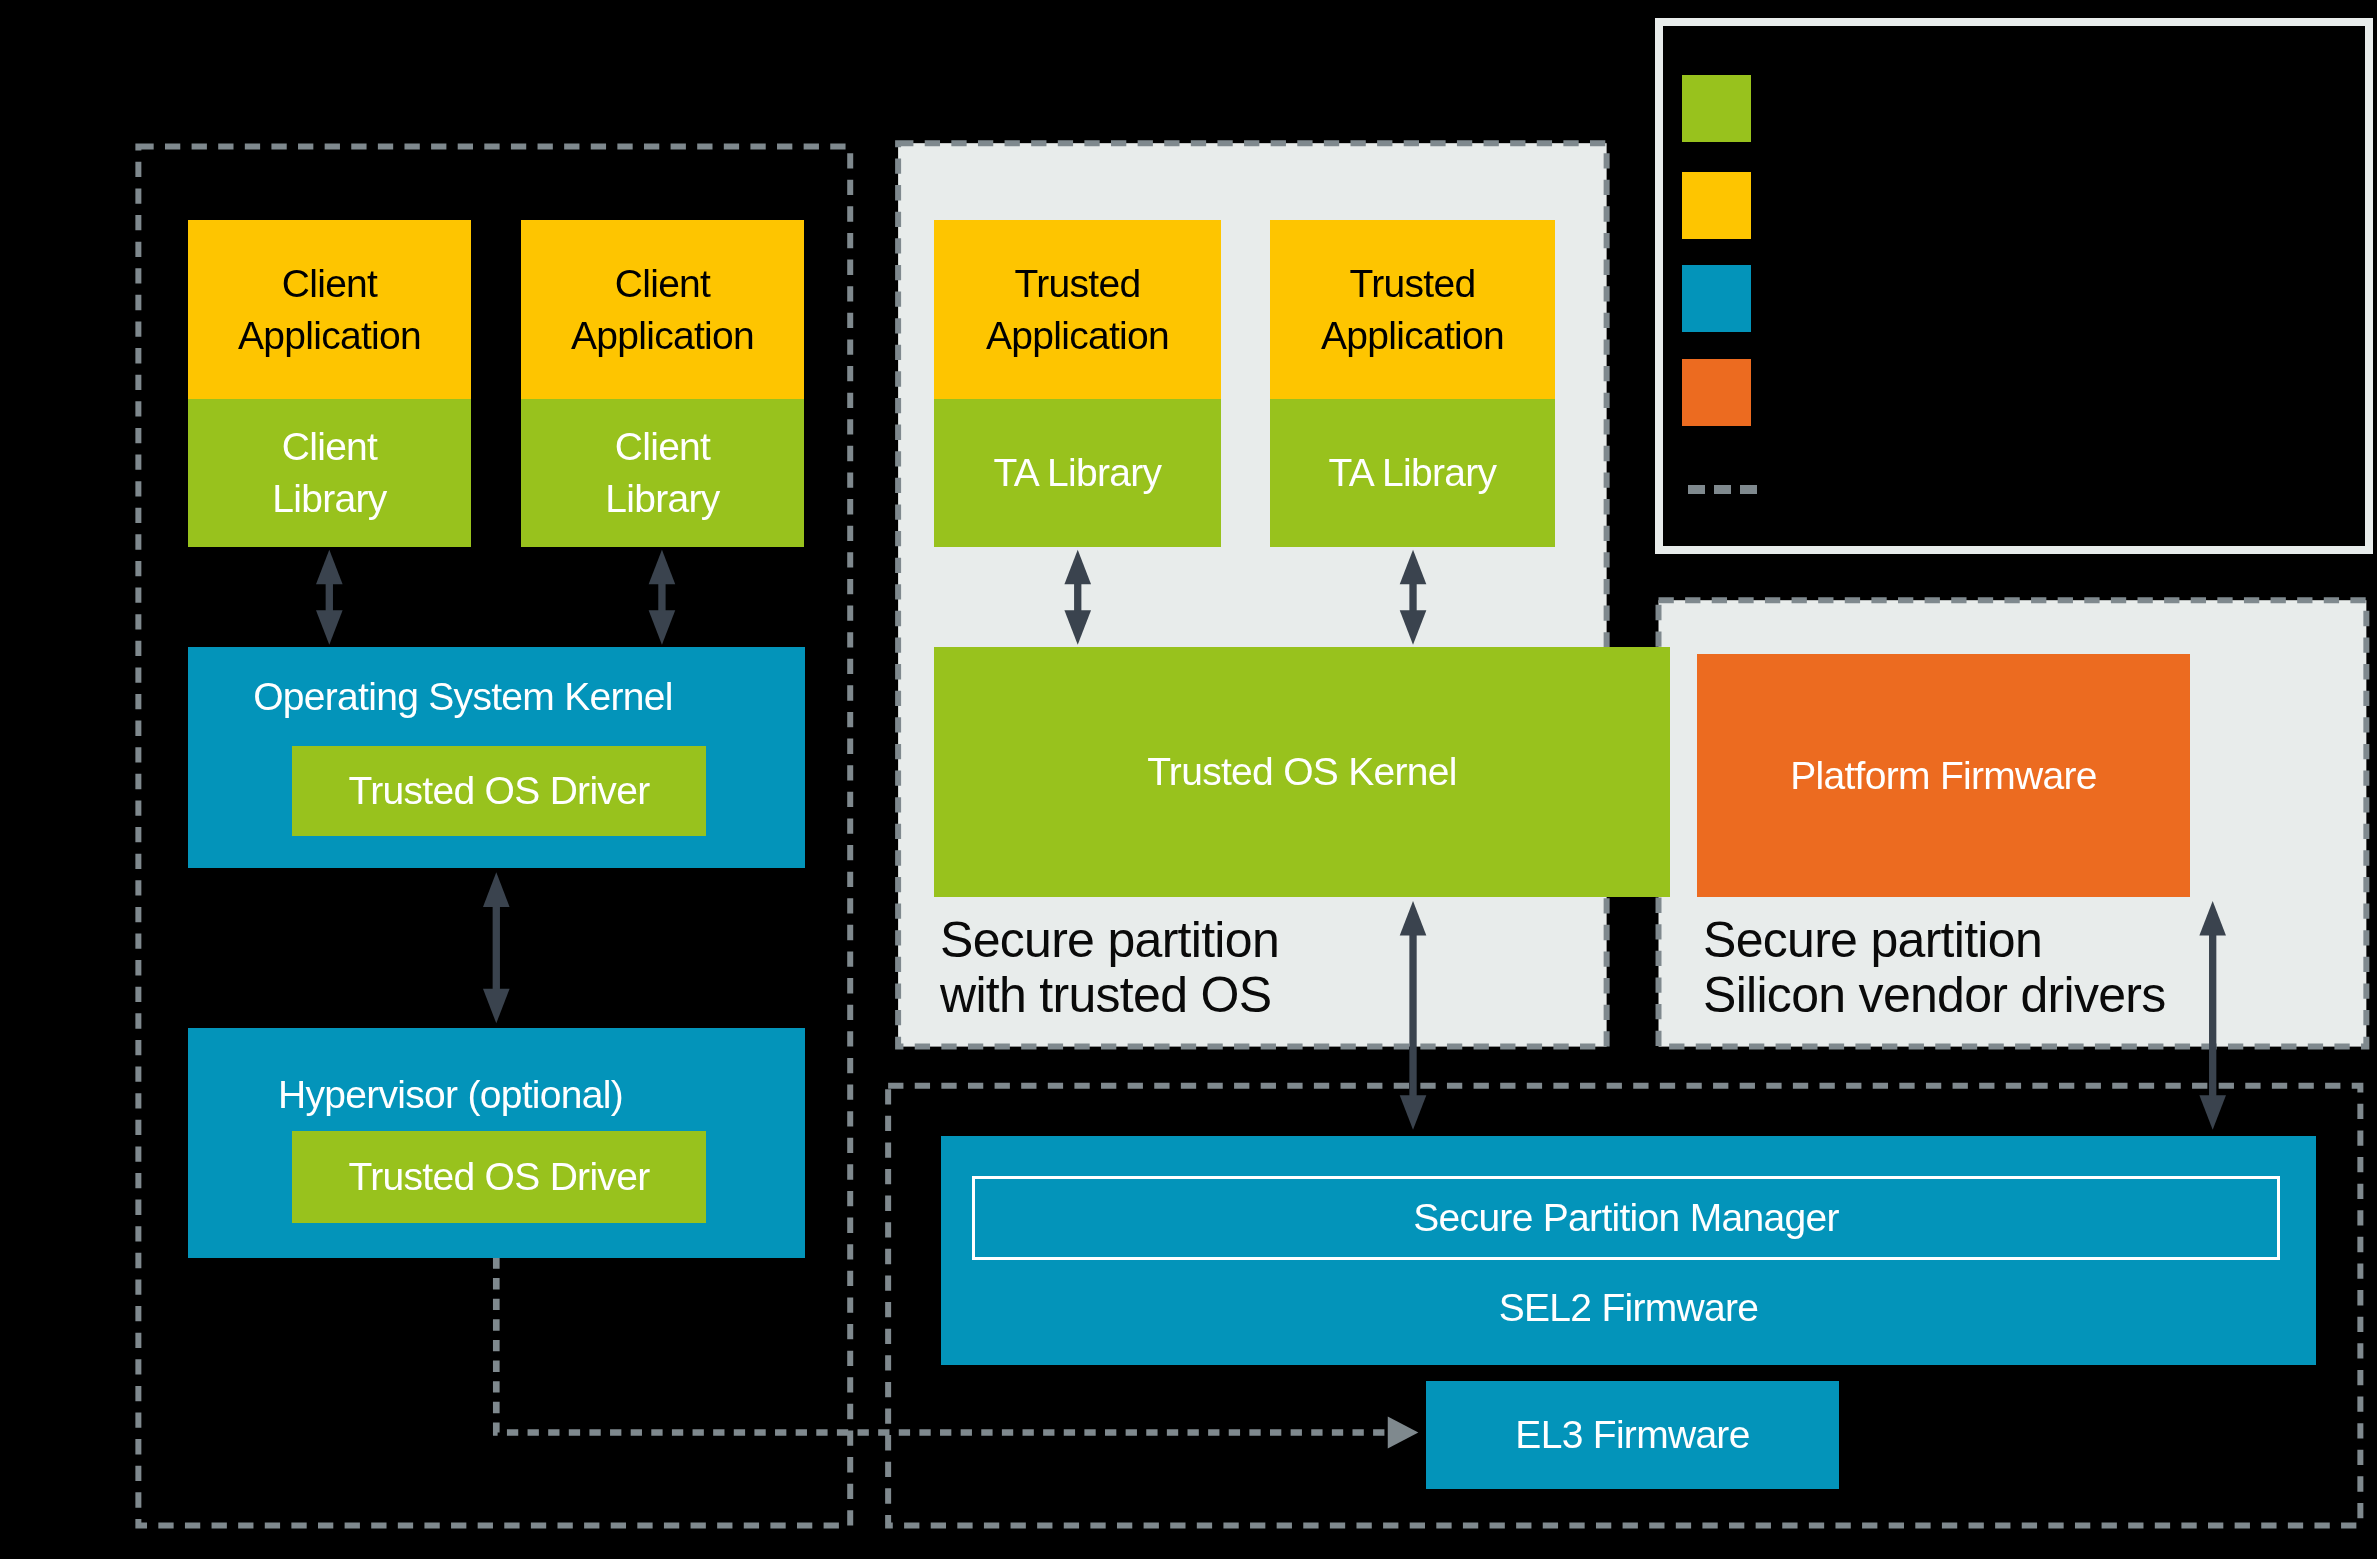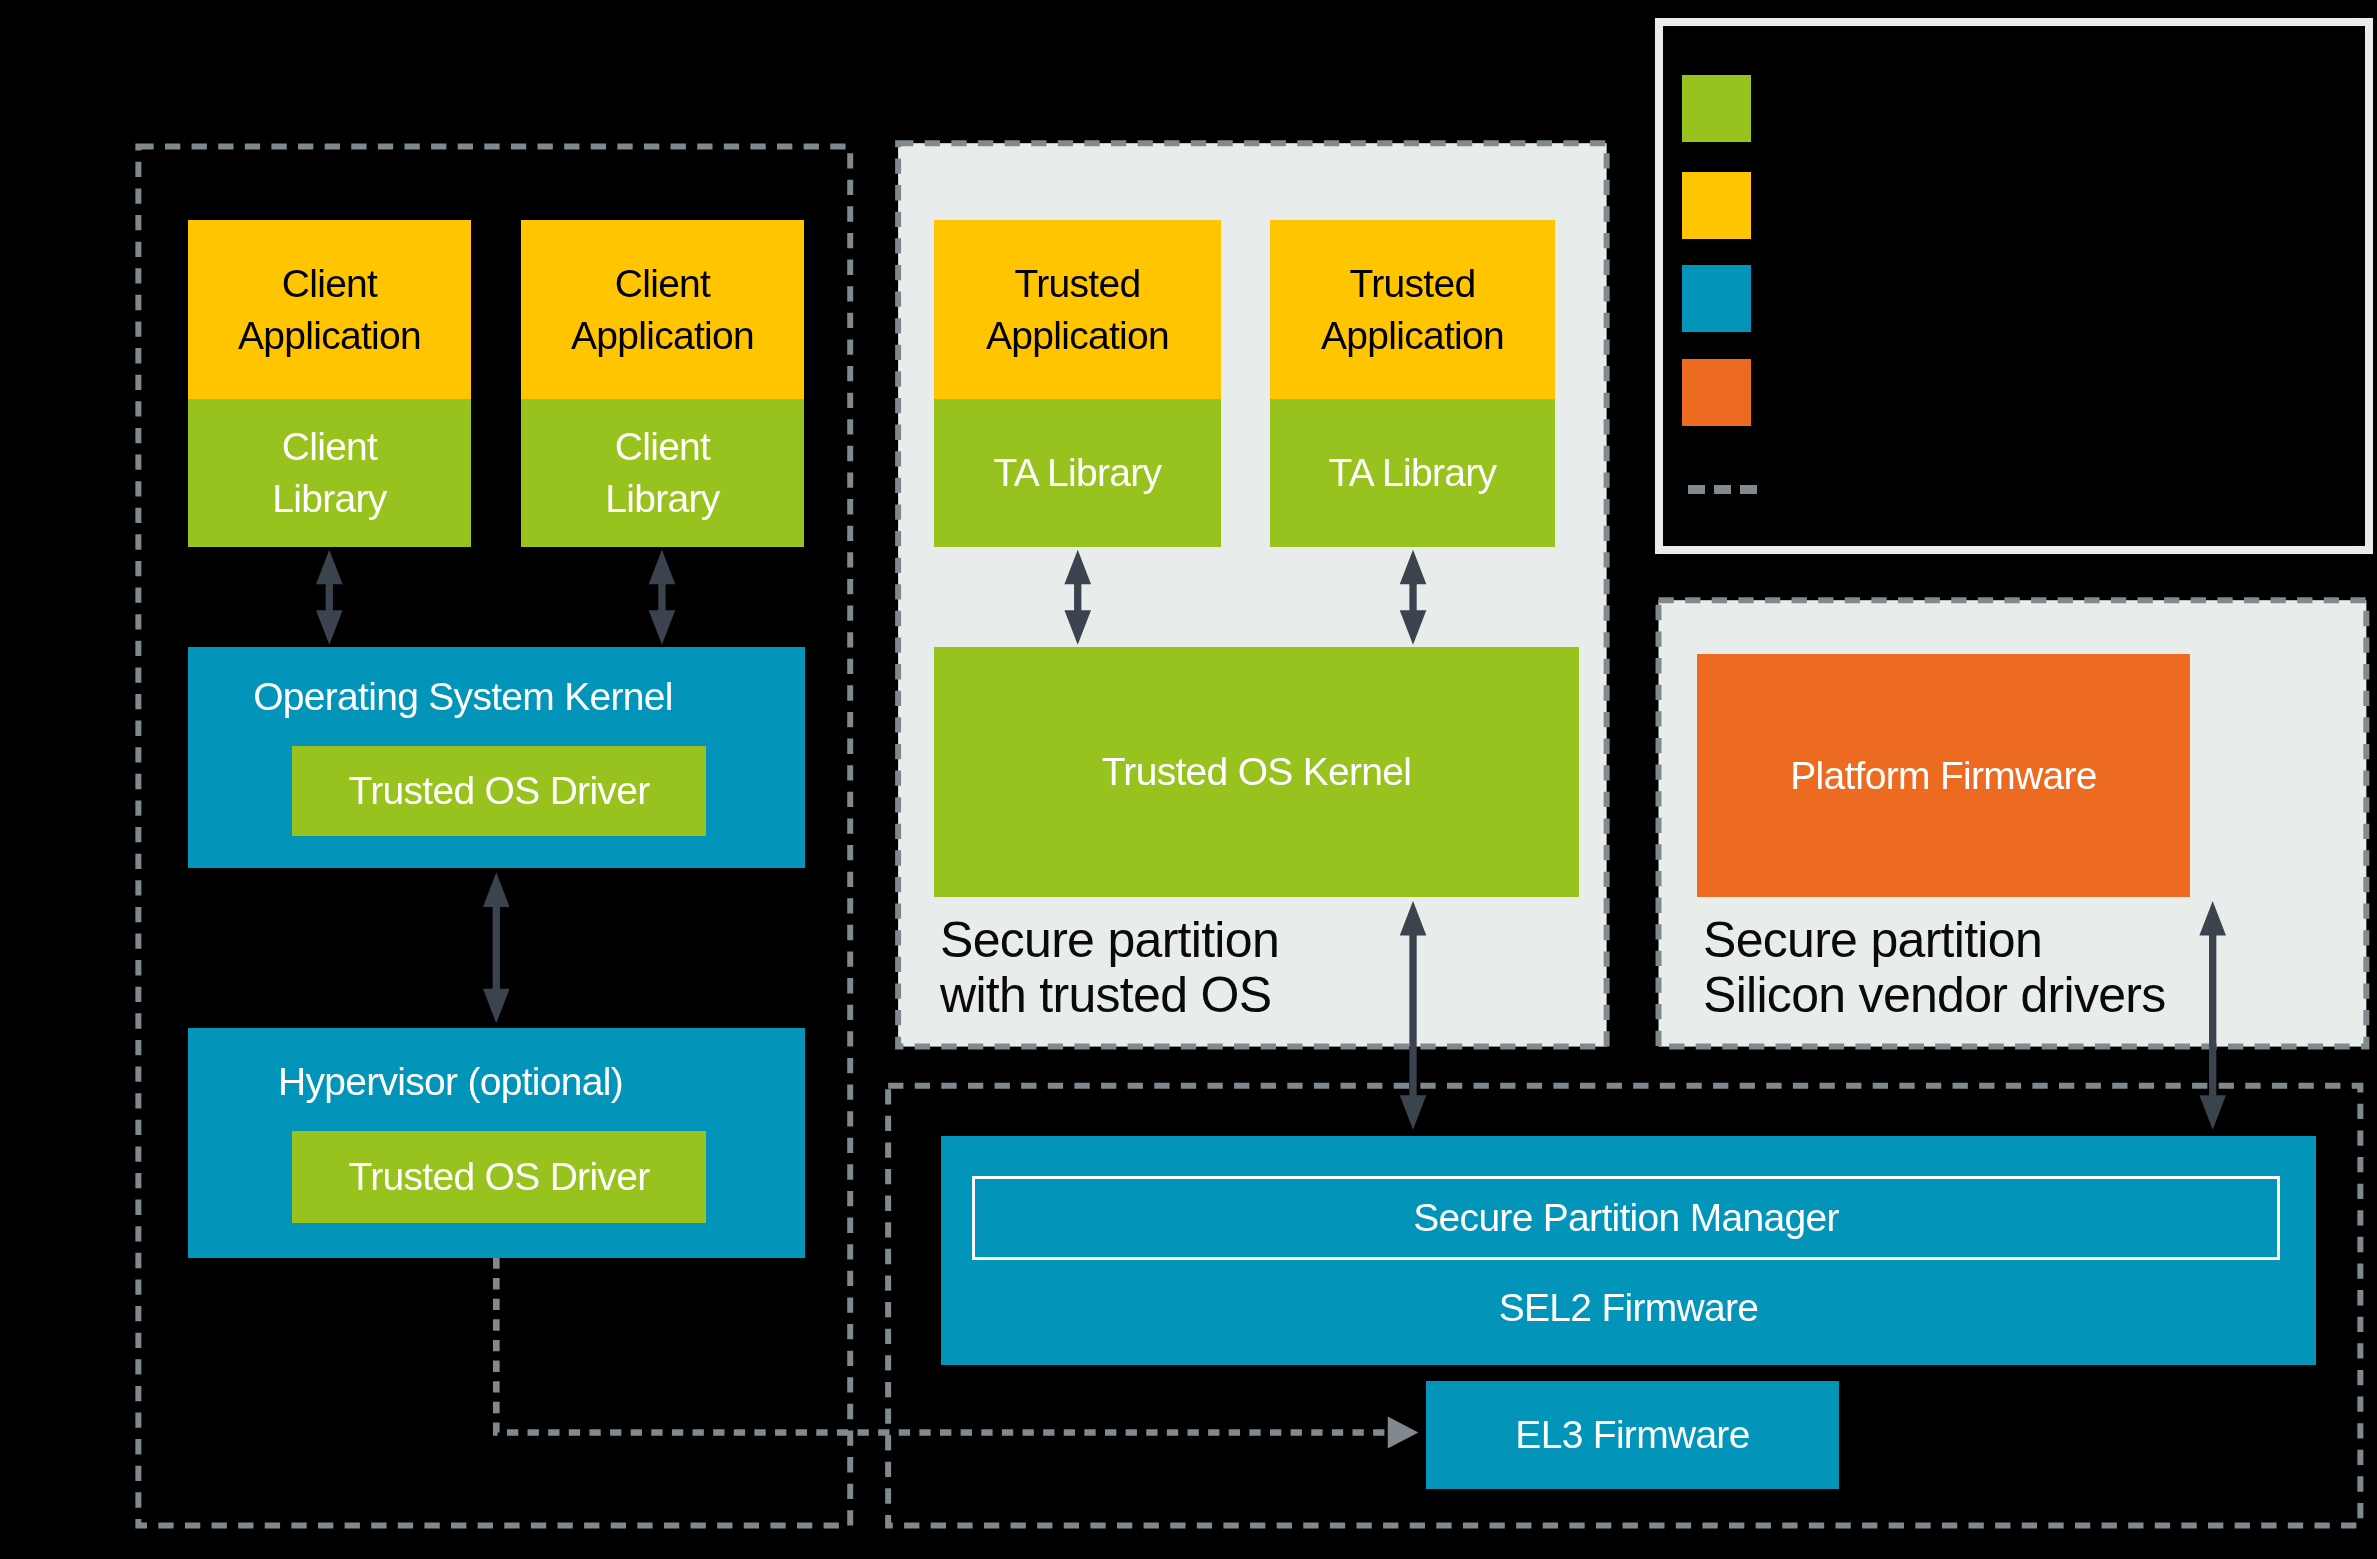--- a/index.html
+++ b/index.html
@@ -102,21 +102,21 @@
     </div>
 
     <div class="abs" style="left: 188px; top: 647px; width: 617px; height: 221px; background-color: rgb(3, 148, 186);">
       <div class="abs block t-white" style="left:4px;top:0;width:542px;height:100px;">Operating System Kernel</div>
       <div class="abs block t-white" style="left: 104px; top: 99px; width: 414px; height: 90px; background-color: rgb(152, 194, 29);">
         <span>Trusted OS Driver</span>
       </div>
     </div>
 
     <div class="abs" style="left: 188px; top: 1028px; width: 617px; height: 230px; background-color: rgb(3, 148, 186);">
-      <div class="abs block t-white" style="left:0;top:4px;width:525px;height:100px;">Hypervisor (optional)</div>
+      <div class="abs block t-white" style="left:0;top:17px;width:525px;height:100px;">Hypervisor (optional)</div>
       <div class="abs block t-white" style="left: 104px; top: 103px; width: 414px; height: 92px; background-color: rgb(152, 194, 29);">
         <span>Trusted OS Driver</span>
       </div>
     </div>
 
     <div class="abs block t-black" style="left: 934px; top: 220px; width: 287px; height: 180px; background-color: rgb(254, 197, 0);">
       <div>
         <div>Trusted</div>
         <div>Application</div>
       </div>
@@ -128,21 +128,21 @@
     <div class="abs block t-black" style="left: 1270px; top: 220px; width: 285px; height: 180px; background-color: rgb(254, 197, 0);">
       <div>
         <div>Trusted</div>
         <div>Application</div>
       </div>
     </div>
     <div class="abs block t-white" style="left: 1270px; top: 399px; width: 285px; height: 148px; background-color: rgb(152, 194, 29);">
       <span>TA Library</span>
     </div>
 
-    <div class="abs block t-white" style="left: 934px; top: 647px; width: 645px; height: 250px; background-color: rgb(152, 194, 29);">
+    <div class="abs block t-white" style="left: 934px; top: 647px; width: 736px; height: 250px; background-color: rgb(152, 194, 29);">
       <span>Trusted OS Kernel</span>
     </div>
 
     <div class="abs caption" style="left:940px;top:913px;width:659px;">
       <div>Secure partition</div>
       <div>with trusted OS</div>
     </div>
 
     <div class="abs block t-white" style="left: 1697px; top: 654px; width: 493px; height: 243px; background-color: rgb(236, 107, 32);">
       <span>Platform Firmware</span>

